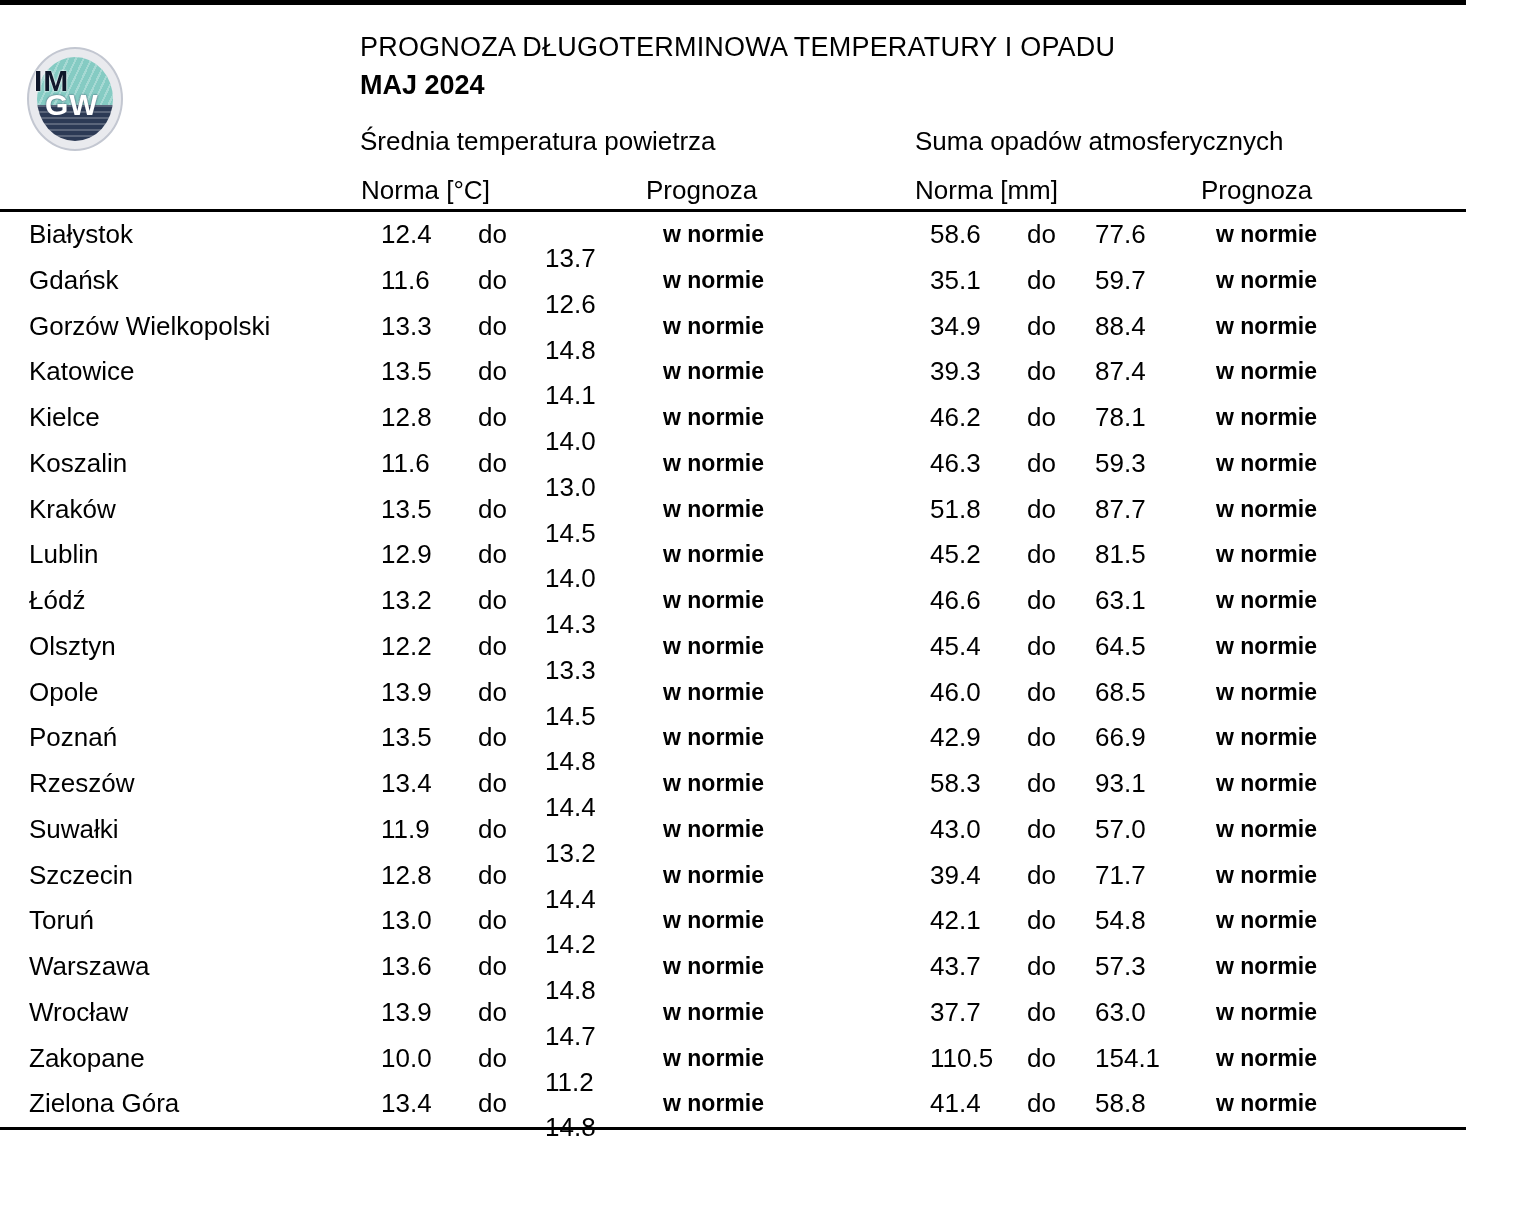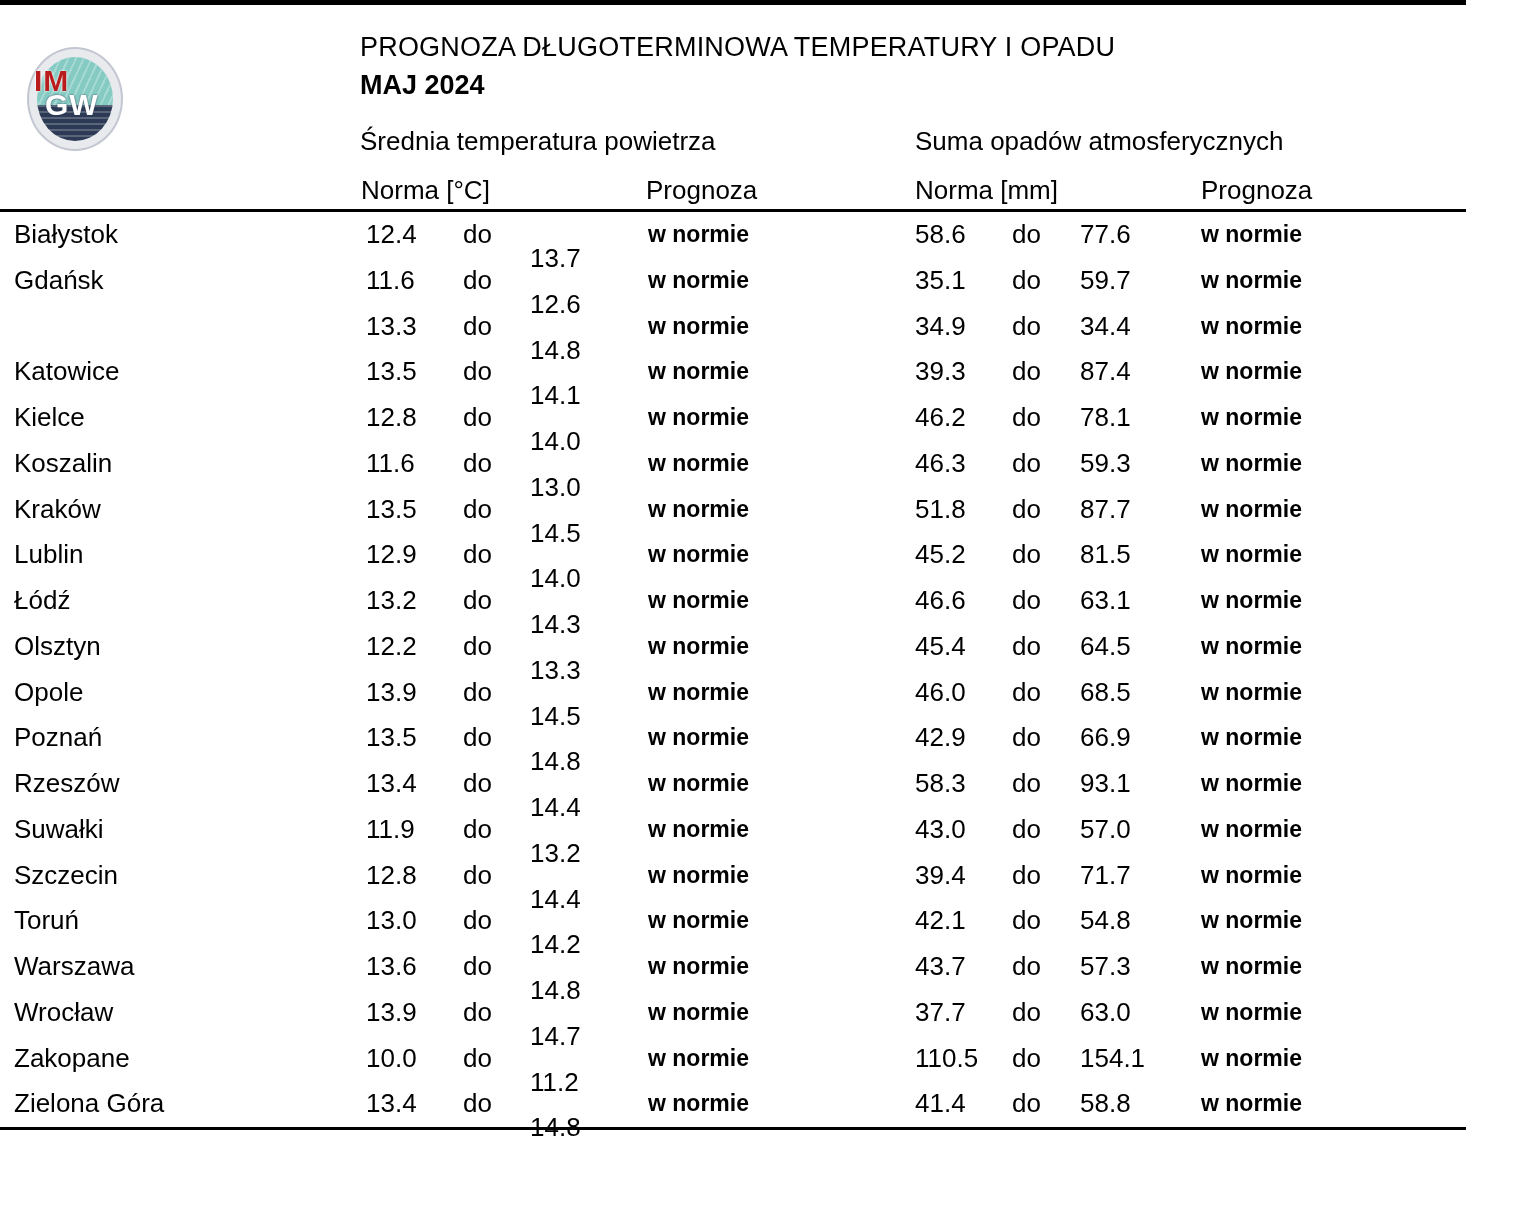--- a/index.html
+++ b/index.html
@@ -50,21 +50,21 @@
   }
   .logo-inner::after {
     content: "";
     position: absolute; left: 0; bottom: 0; right: 0; height: 43%;
     background: repeating-linear-gradient(180deg, rgba(255,255,255,0.22) 0 2px, rgba(255,255,255,0) 2px 6px);
   }
   .logo-im {
     position: absolute;
     left: 7px; top: 20px;
     font-size: 30px; font-weight: 800; letter-spacing: 1px;
-    color: #b91c1c;
+    color: #0f172a;
     text-shadow: 0 0 2px #ffffff, 0 0 2px #ffffff;
     z-index: 2;
   }
   .logo-gw {
     position: absolute;
     left: 18px; top: 44px;
     font-size: 30px; font-weight: 800; letter-spacing: 1px;
     color: #ffffff;
     text-shadow: 0 0 2px #2c3a55;
     z-index: 2;
@@ -116,21 +116,21 @@
   .bottom-rule {
     position: absolute;
     left: 0; top: 1127px;
     width: 1466px; height: 3px;
     background: #000;
   }
 
   
   .rows {
     position: absolute;
-    left: 0; top: 212px;
+    left: 15px; top: 212px;
     width: 1364px;
   }
   .row {
     position: relative;
     height: 45.75px;
   }
   .cell {
     position: absolute;
     top: 0;
     height: 45.75px;
@@ -195,27 +195,28 @@
         <div class="cell c-tdo">do</div>
         <div class="cell c-thigh">12.6</div>
         <div class="cell c-tprog">w normie</div>
         <div class="cell c-plow">35.1</div>
         <div class="cell c-pdo">do</div>
         <div class="cell c-phigh">59.7</div>
         <div class="cell c-pprog">w normie</div>
       </div>
 
       <div class="row">
+        <div class="cell c-city">Gorzów Wielkopolski</div>
         <div class="cell c-tlow">13.3</div>
         <div class="cell c-tdo">do</div>
         <div class="cell c-thigh">14.8</div>
         <div class="cell c-tprog">w normie</div>
         <div class="cell c-plow">34.9</div>
         <div class="cell c-pdo">do</div>
-        <div class="cell c-phigh">34.4</div>
+        <div class="cell c-phigh">88.4</div>
         <div class="cell c-pprog">w normie</div>
       </div>
 
       <div class="row">
         <div class="cell c-city">Katowice</div>
         <div class="cell c-tlow">13.5</div>
         <div class="cell c-tdo">do</div>
         <div class="cell c-thigh">14.1</div>
         <div class="cell c-tprog">w normie</div>
         <div class="cell c-plow">39.3</div>

